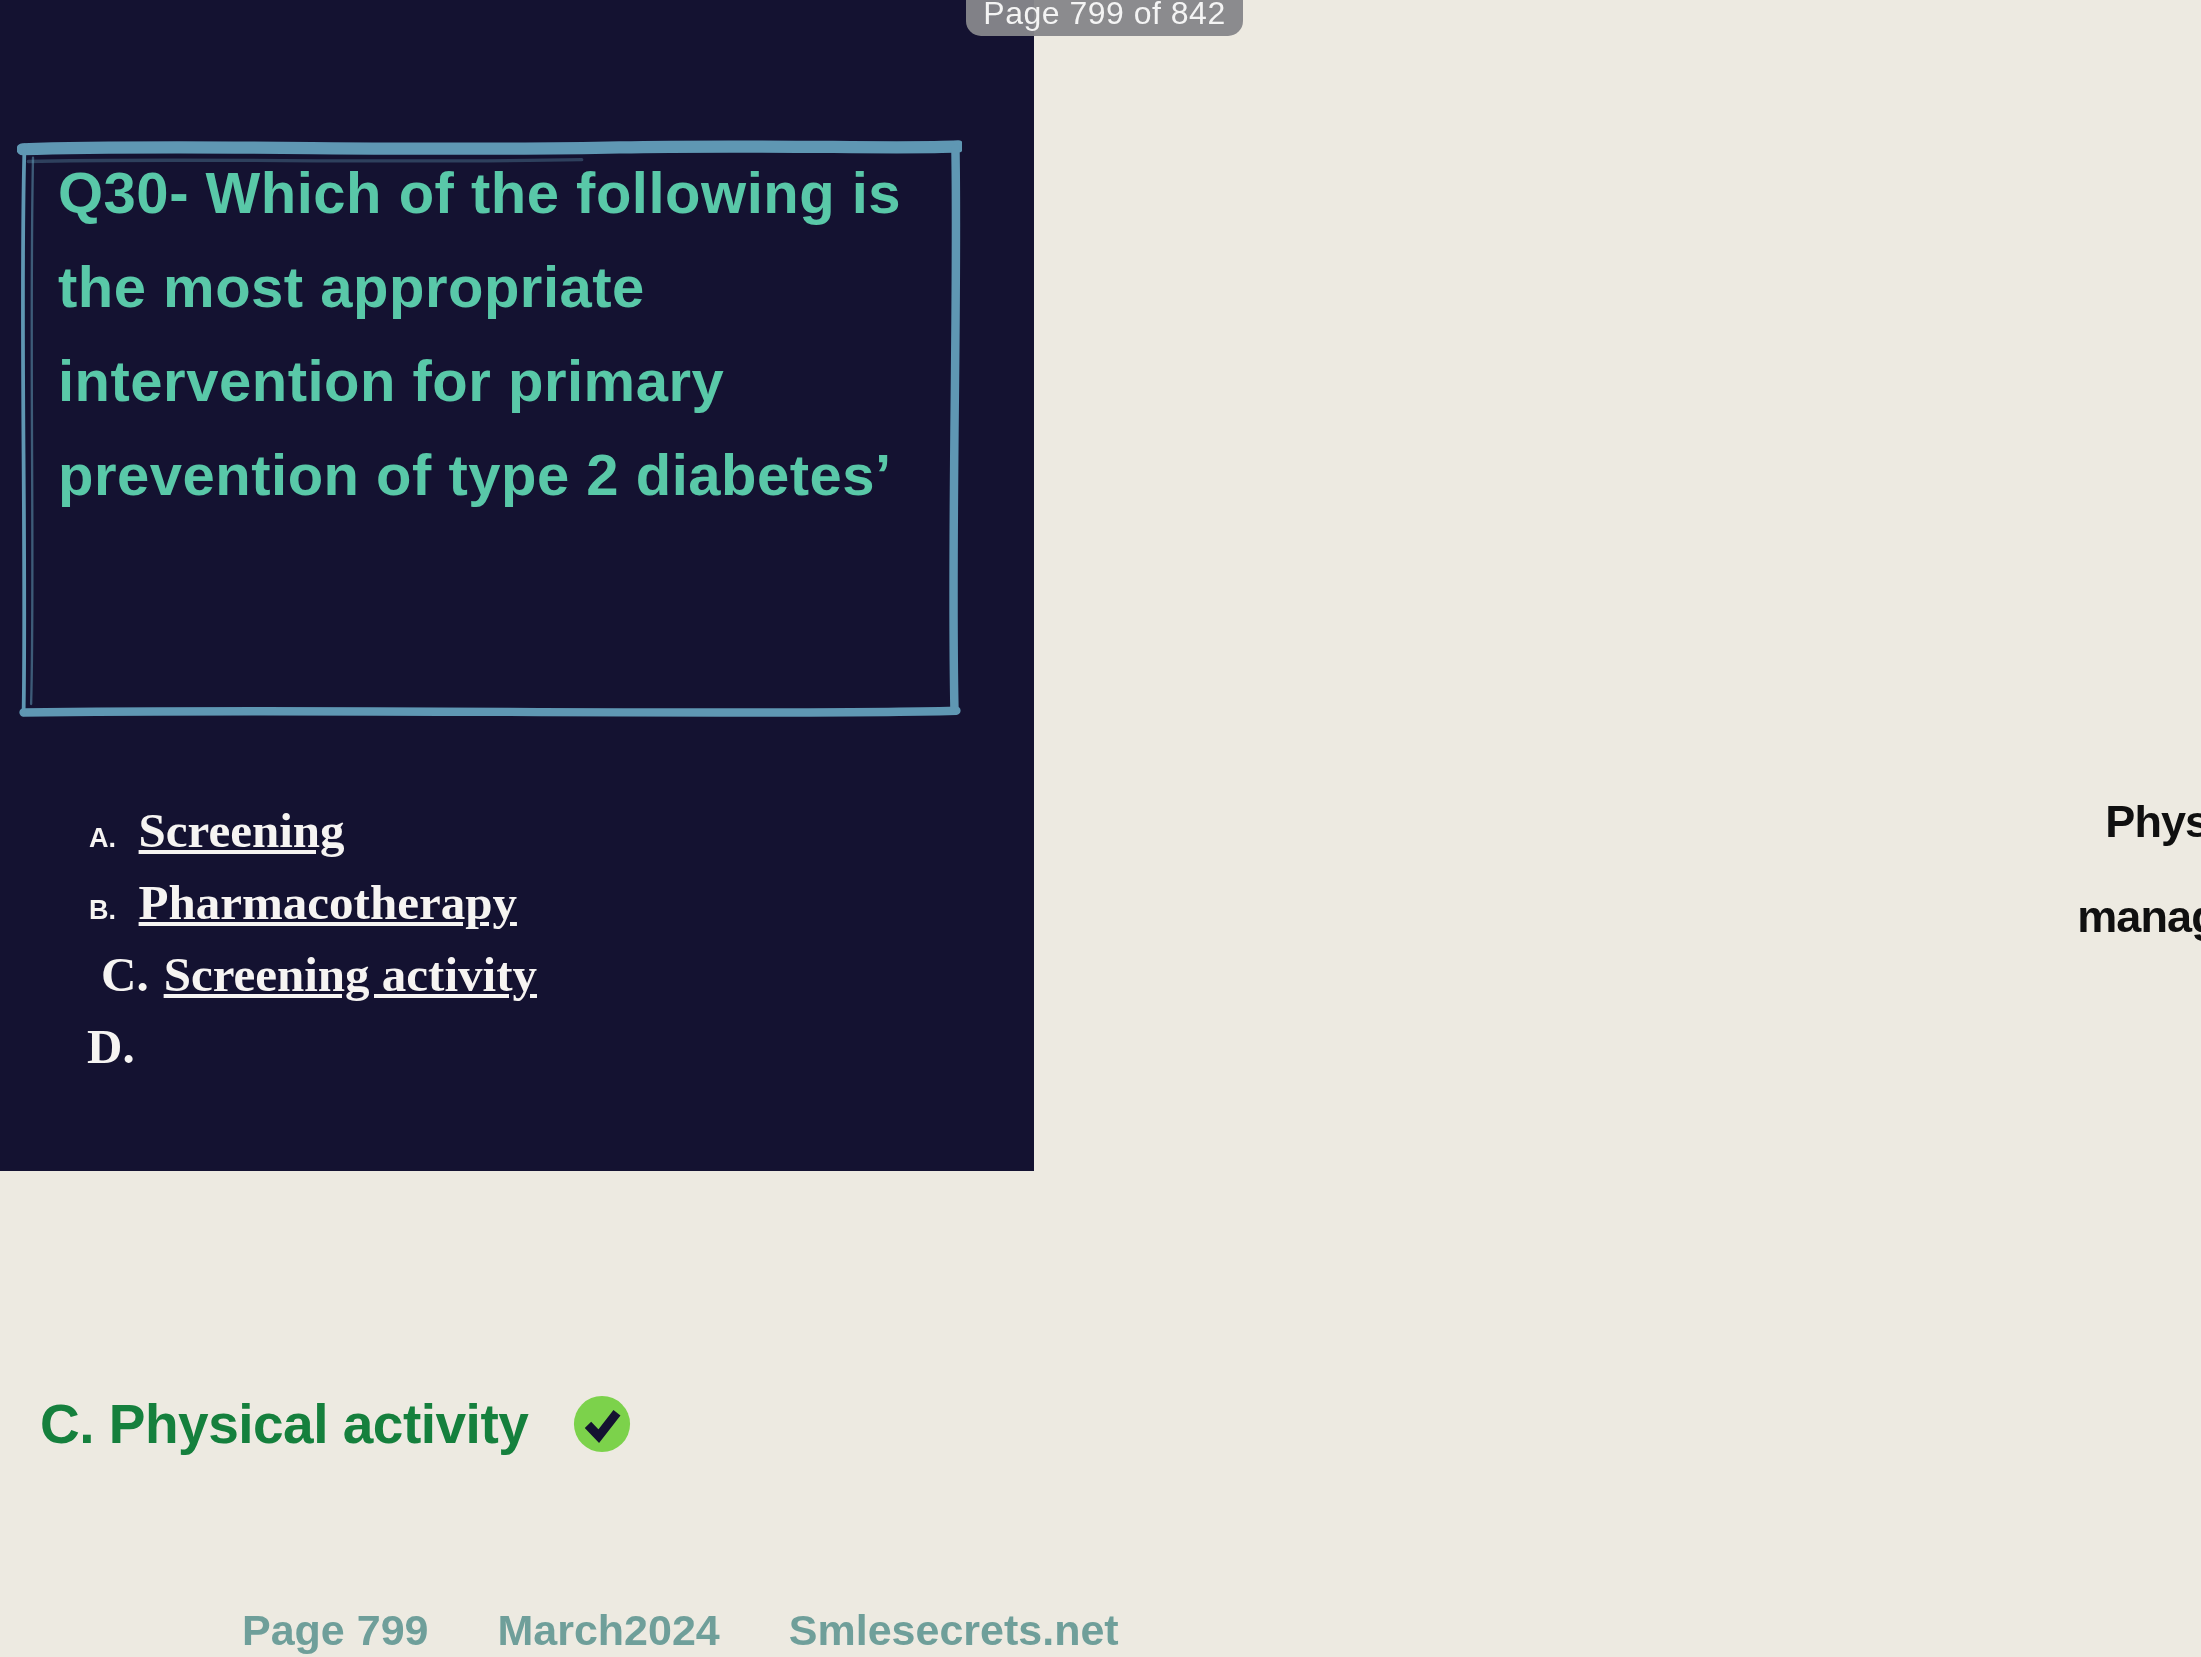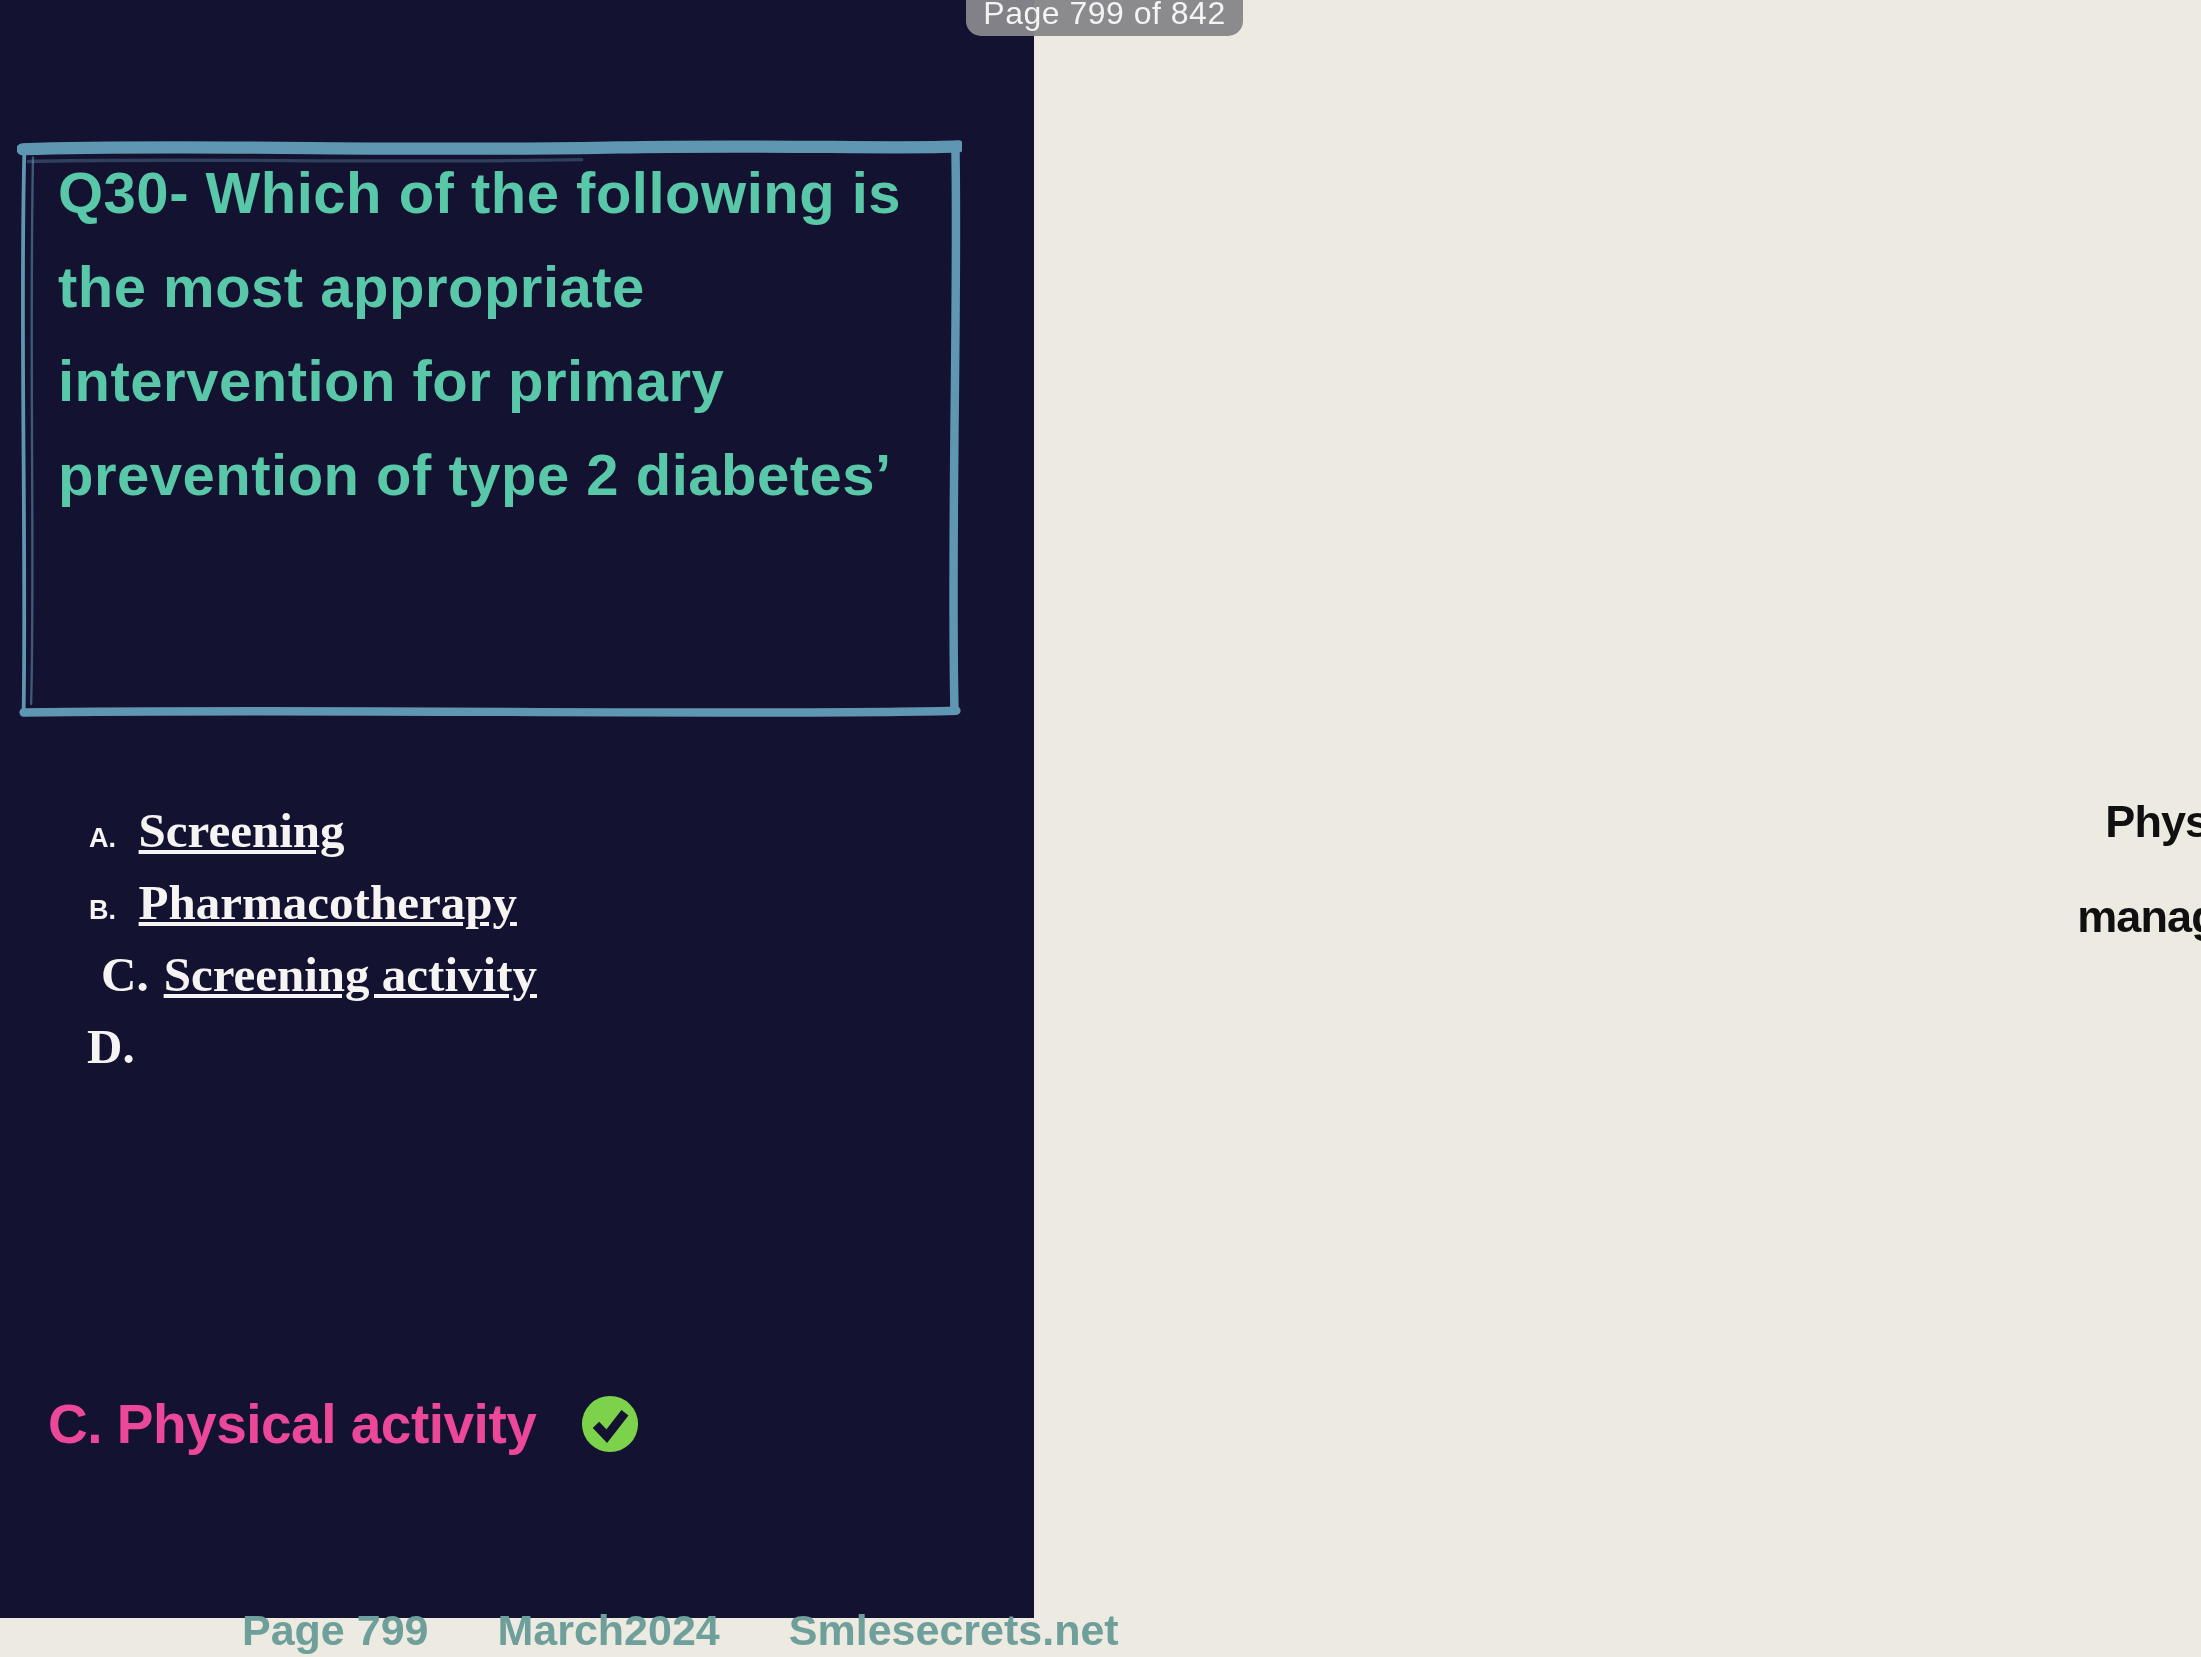--- a/index.html
+++ b/index.html
@@ -6,21 +6,21 @@
   html, body { width: 2202px; height: 1657px; }
   body {
     position: relative;
     overflow: hidden;
     font-family: "Liberation Sans", sans-serif;
     background: #edeae1;
   }
 
   .left-panel {
     position: absolute; left: 0; top: 0;
-    width: 1034px; height: 1618px;
+    width: 1034px; height: 1171px;
     background: #141231;
   }
   .right-panel {
     position: absolute; left: 1034px; top: 0;
     width: 1168px; height: 1657px;
     background: #edeae1;
   }
 
   
   .page-badge {
@@ -91,26 +91,25 @@
   .row-d { padding-left: 87px; }
 
   
   .answer-row {
     position: absolute;
     left: 40px; top: 1392px;
     display: flex; align-items: center;
     gap: 45px;
   }
   .answer-text {
-    color: #ec4899;
+    color: #15803d;
     font-size: 55px;
     font-weight: bold;
     letter-spacing: -0.5px;
     white-space: nowrap;
-    margin-left: 8px;
   }
   .check-circle { width: 58px; height: 58px; display: block; }
 
   
   .slide-footer {
     position: absolute;
     left: 242px; top: 1606px;
     display: flex; gap: 69px;
     font-size: 43px;
     font-weight: bold;

